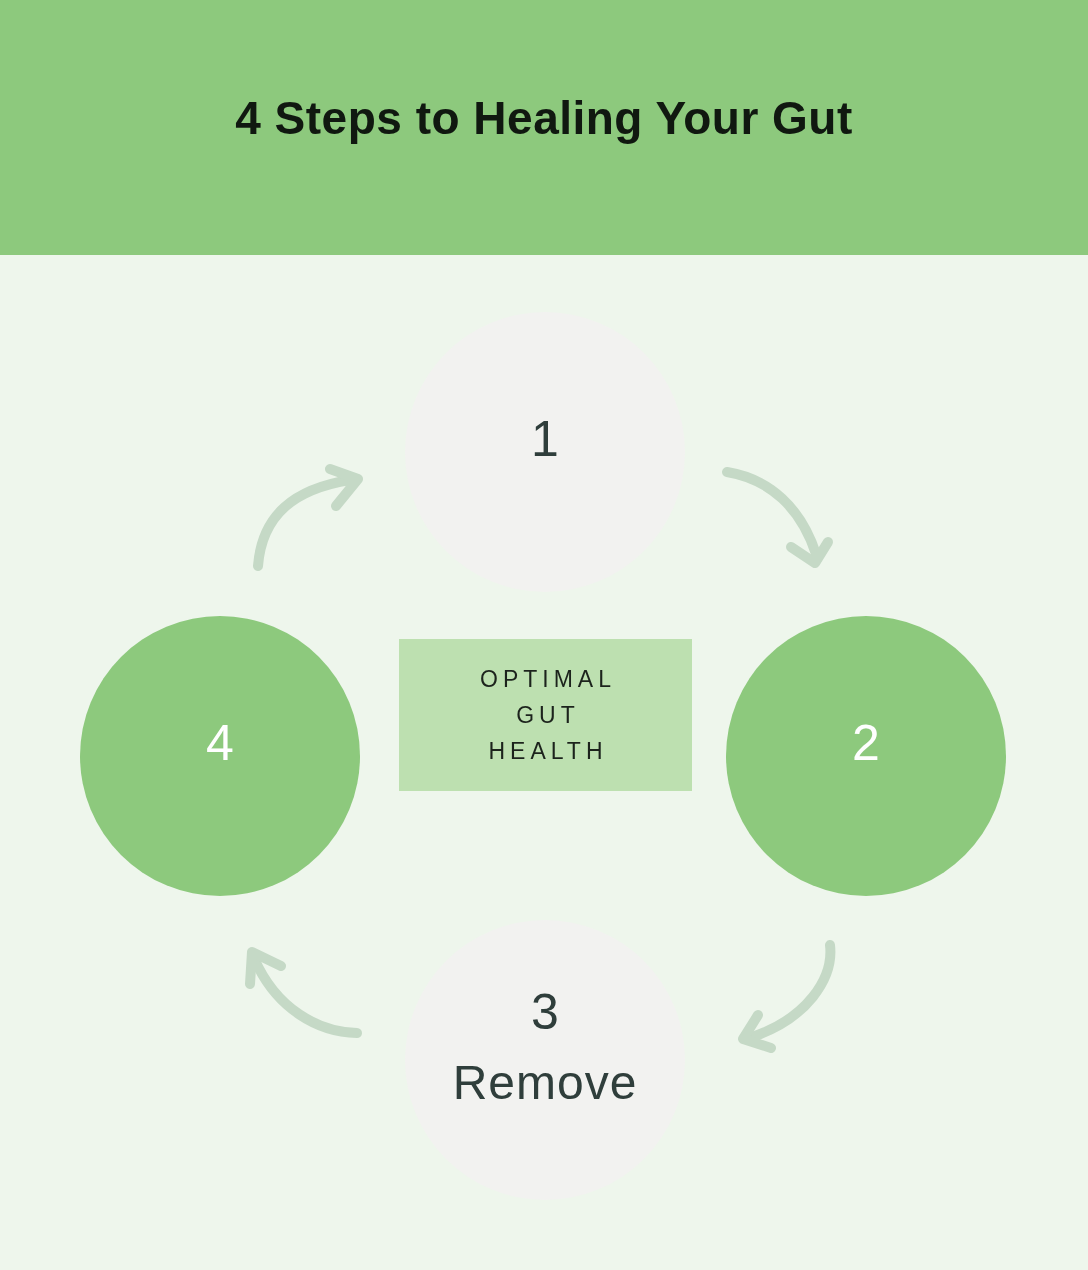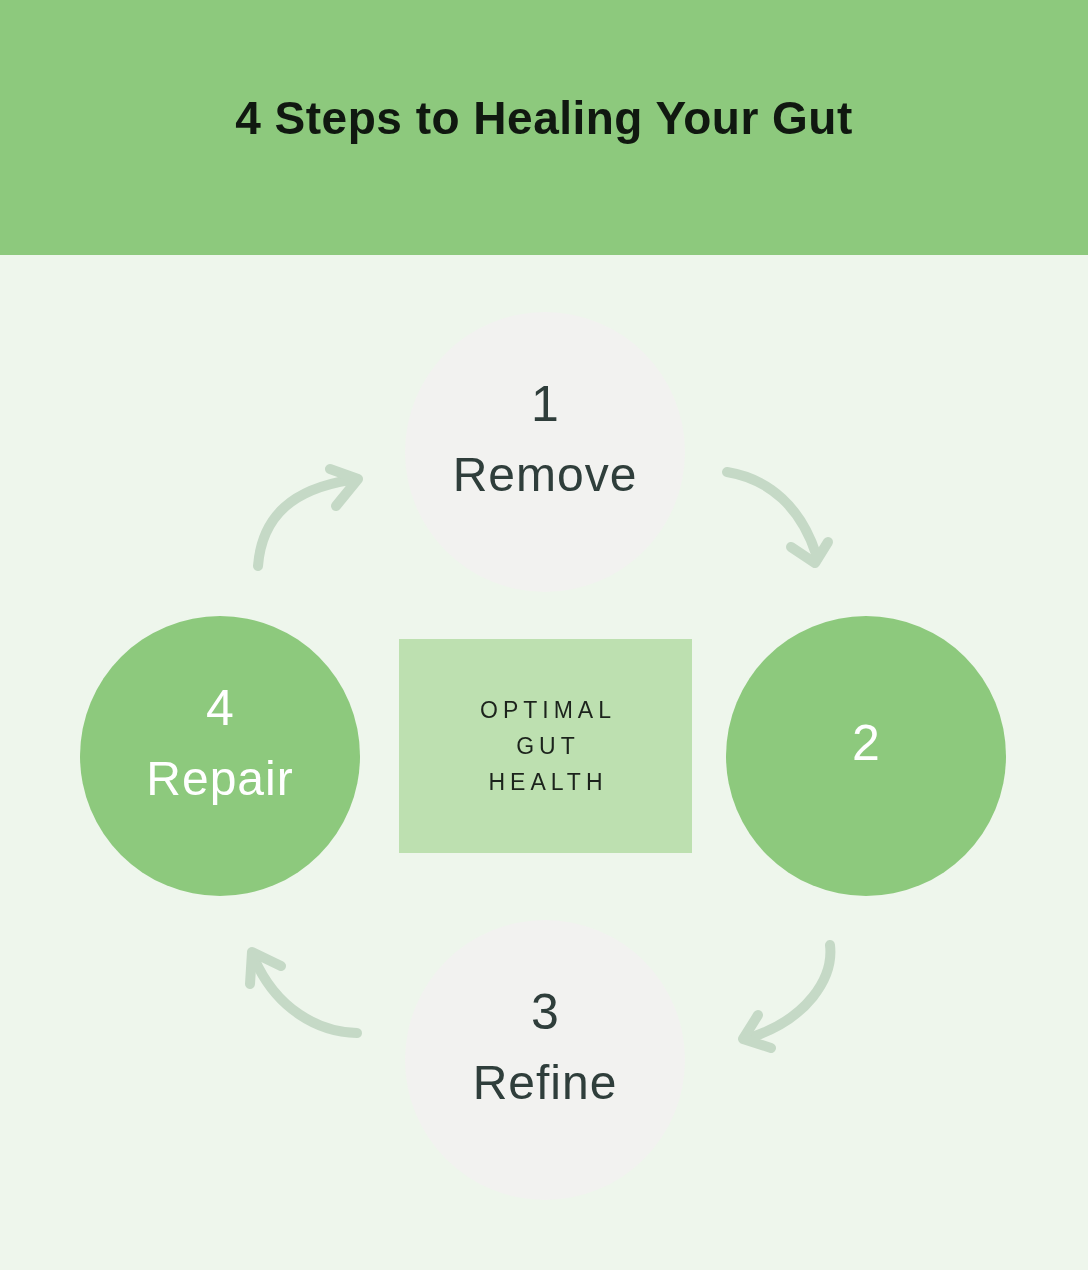--- a/index.html
+++ b/index.html
@@ -56,21 +56,21 @@
   .circle.green { background: #8dc97d; color: #ffffff; }
   .circle .num   { font-size: 50px; line-height: 1; font-weight: 500; }
   .circle .label { font-size: 48px; line-height: 1; font-weight: 500; letter-spacing: 1px; }
   .circle.pos-top    { left: 405px; top: 57px;  }
   .circle.pos-right  { left: 726px; top: 361px; }
   .circle.pos-bottom { left: 405px; top: 665px; }
   .circle.pos-left   { left: 80px;  top: 361px; }
   .center-box {
     position: absolute;
     left: 399px; top: 384px;
-    width: 293px; height: 214px;
+    width: 293px; height: 152px;
     background: #bde0b0;
     display: flex; flex-direction: column;
     align-items: center; justify-content: center;
     gap: 0;
   }
   .center-box .box-line {
     display: block;
     color: #1c231c;
     font-size: 23px;
     font-weight: 500;
@@ -108,35 +108,33 @@
     </g>
 
     <g>
       <path d="M 357 778 C 318 777, 276 754, 254 703"></path>
       <path d="M 281 711 L 252 697 L 250 729"></path>
     </g>
   </svg>
 
   <div class="circle gray pos-top">
     <div class="num">1</div>
-    <div class="label">Remove</div>
   </div>
 
   <div class="circle green pos-right">
     <div class="num">2</div>
   </div>
 
   <div class="circle gray pos-bottom">
     <div class="num">3</div>
-    <div class="label">Refine</div>
+    <div class="label">Remove</div>
   </div>
 
   <div class="circle green pos-left">
     <div class="num">4</div>
-    <div class="label">Repair</div>
   </div>
 
   <div class="center-box">
     <span class="box-line">OPTIMAL</span>
     <span class="box-line">GUT</span>
     <span class="box-line">HEALTH</span>
   </div>
 
 </div>
 

